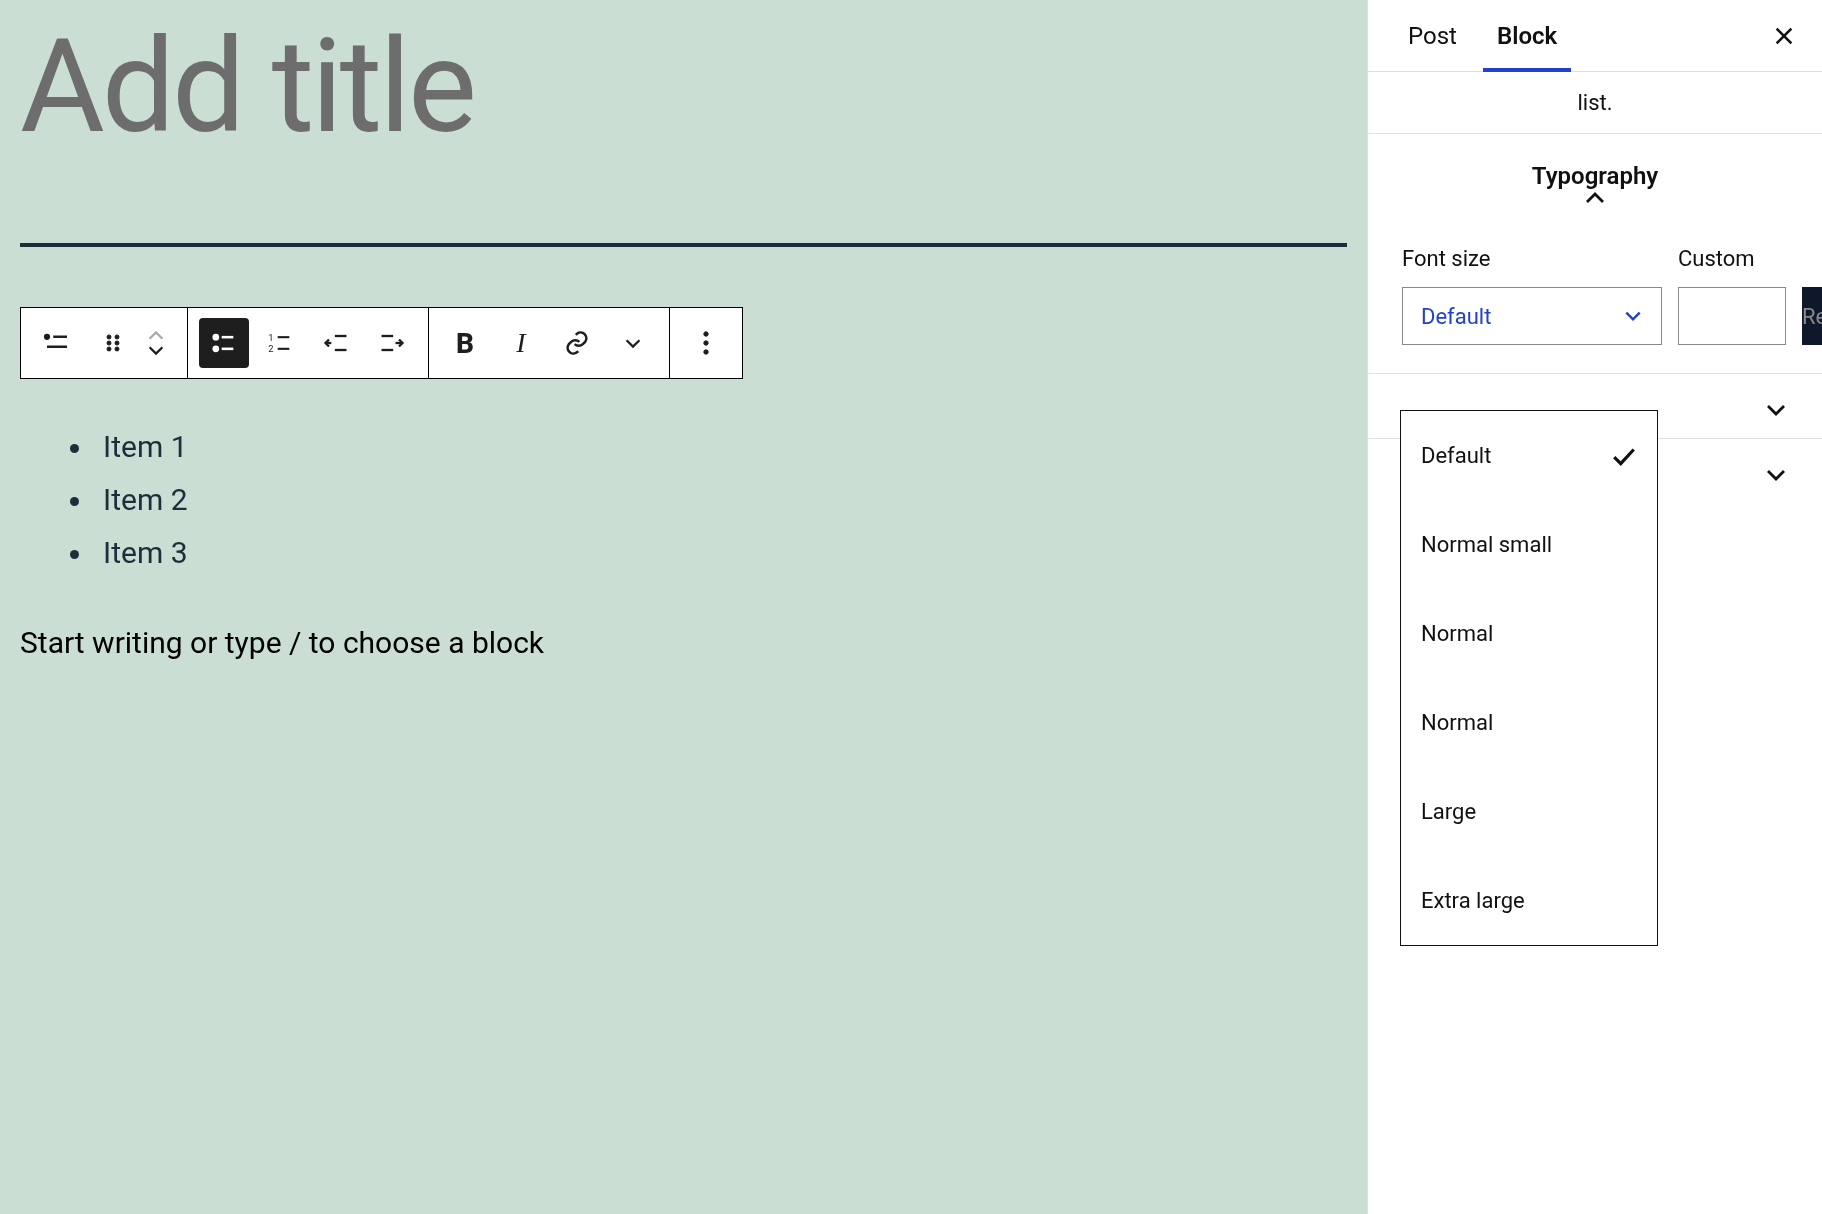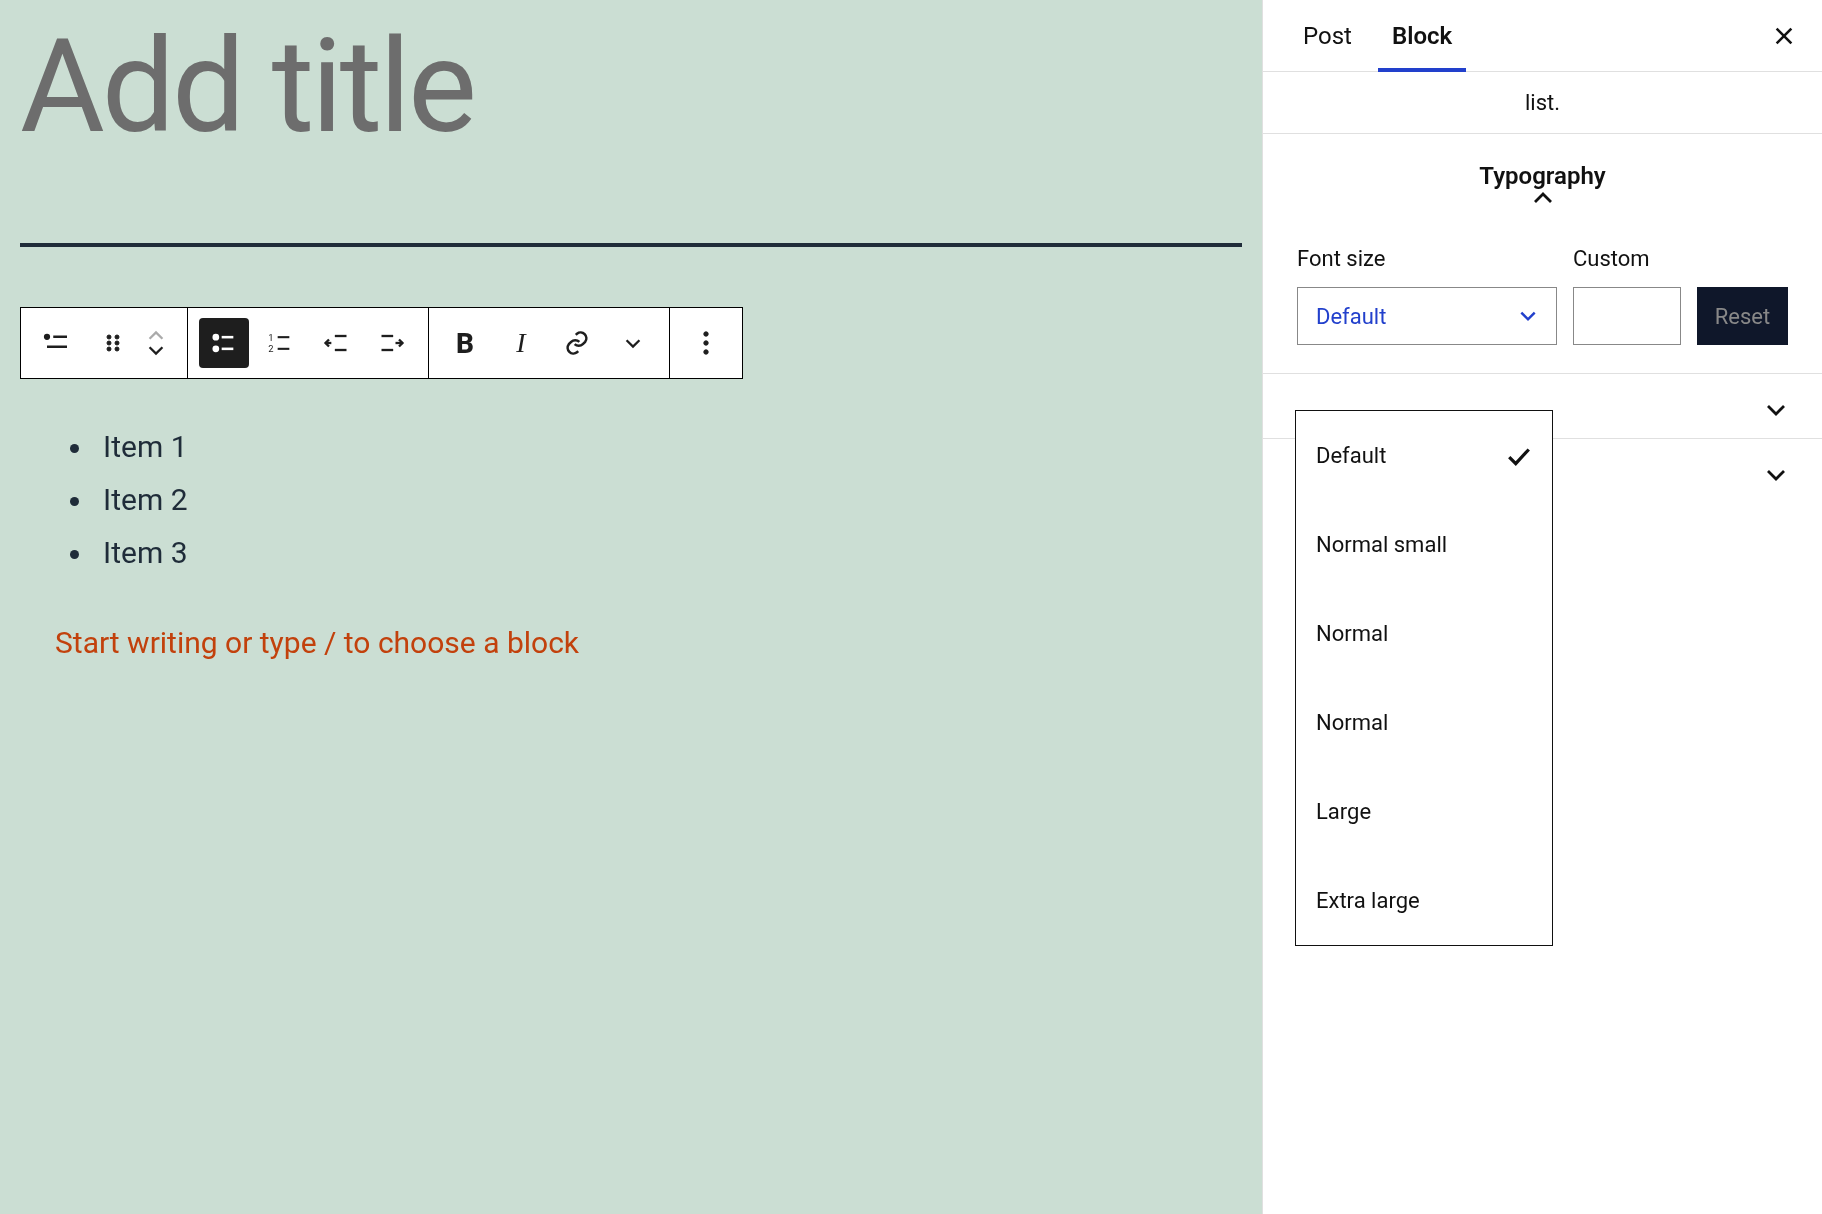--- a/index.html
+++ b/index.html
@@ -78,27 +78,26 @@
       list-style: disc;
       margin-left: 75px;
       color: #1f2c39;
       font-size: 30px;
     }
     .content-list li {
       margin-bottom: 18px;
       padding-left: 8px;
     }
     .paragraph-placeholder {
-      color: #c2410c;
+      color: #000000;
       font-size: 30px;
       margin-top: 55px;
-      margin-left: 35px;
     }
     .sidebar {
-      width: 560px;
+      width: 455px;
       background: #fff;
       border-left: 1px solid #e0e0e0;
       display: flex;
       flex-direction: column;
       position: relative;
     }
     .sidebar-tabs {
       display: flex;
       align-items: center;
       border-bottom: 1px solid #e0e0e0;

